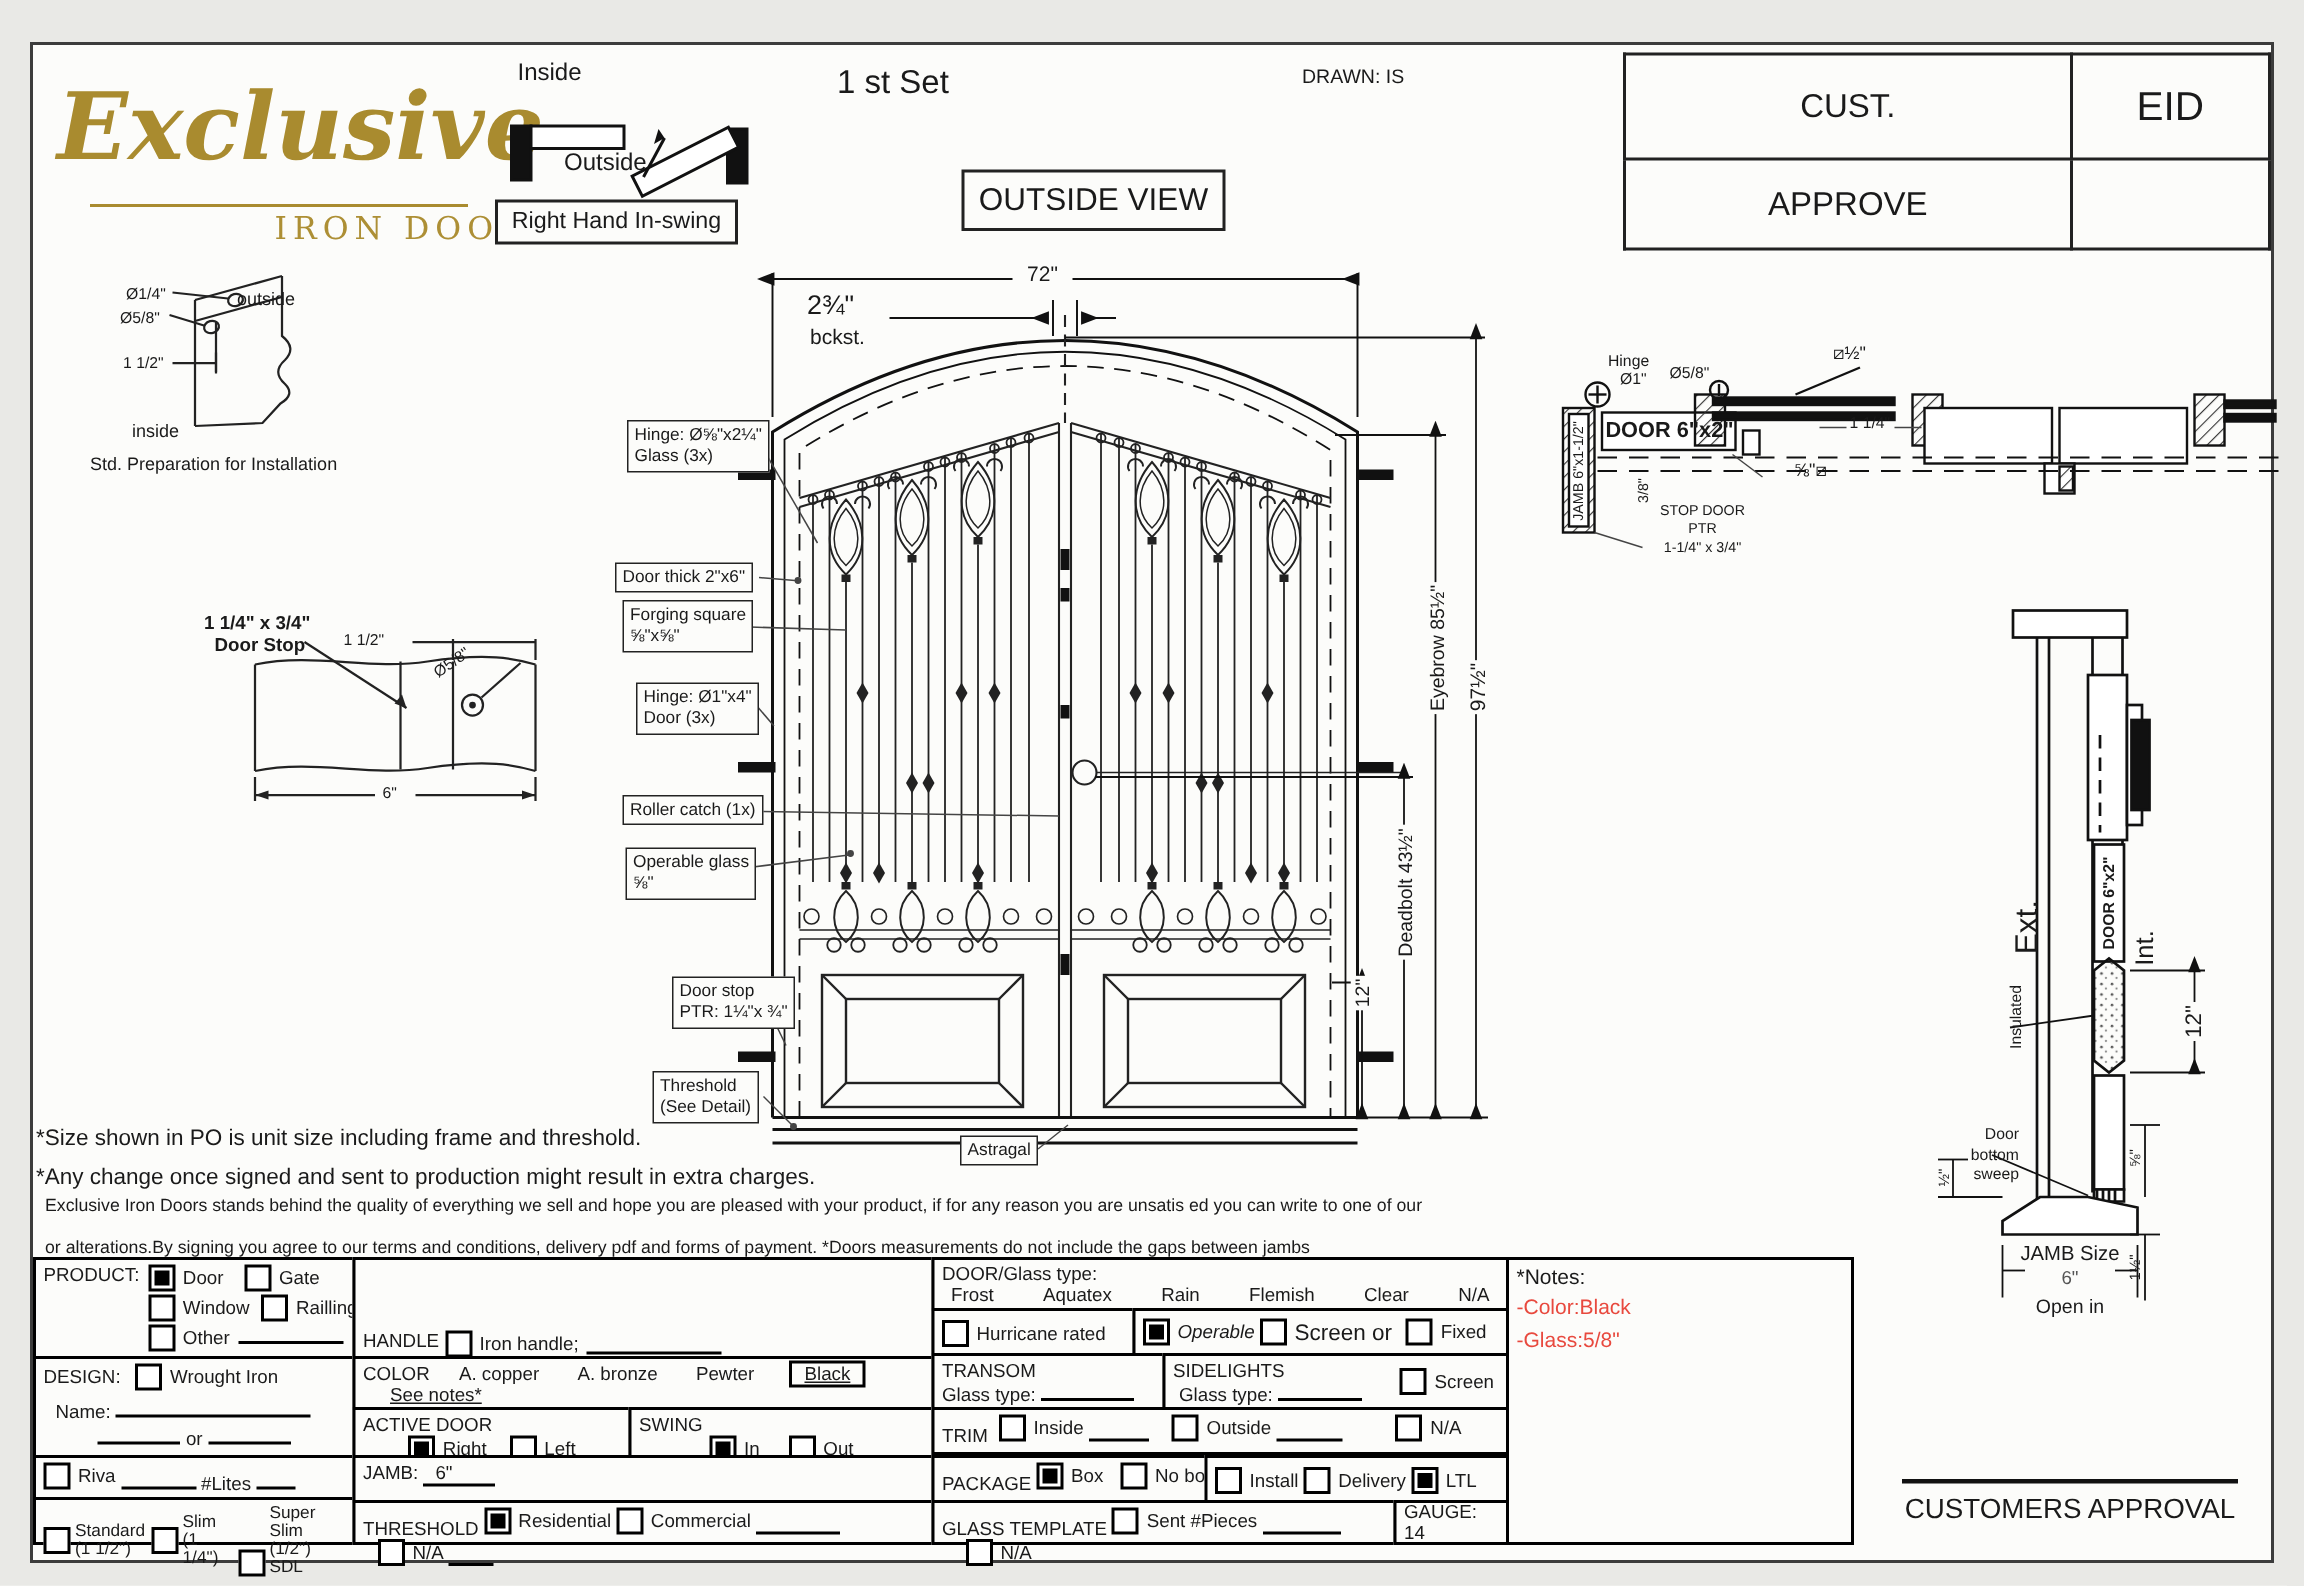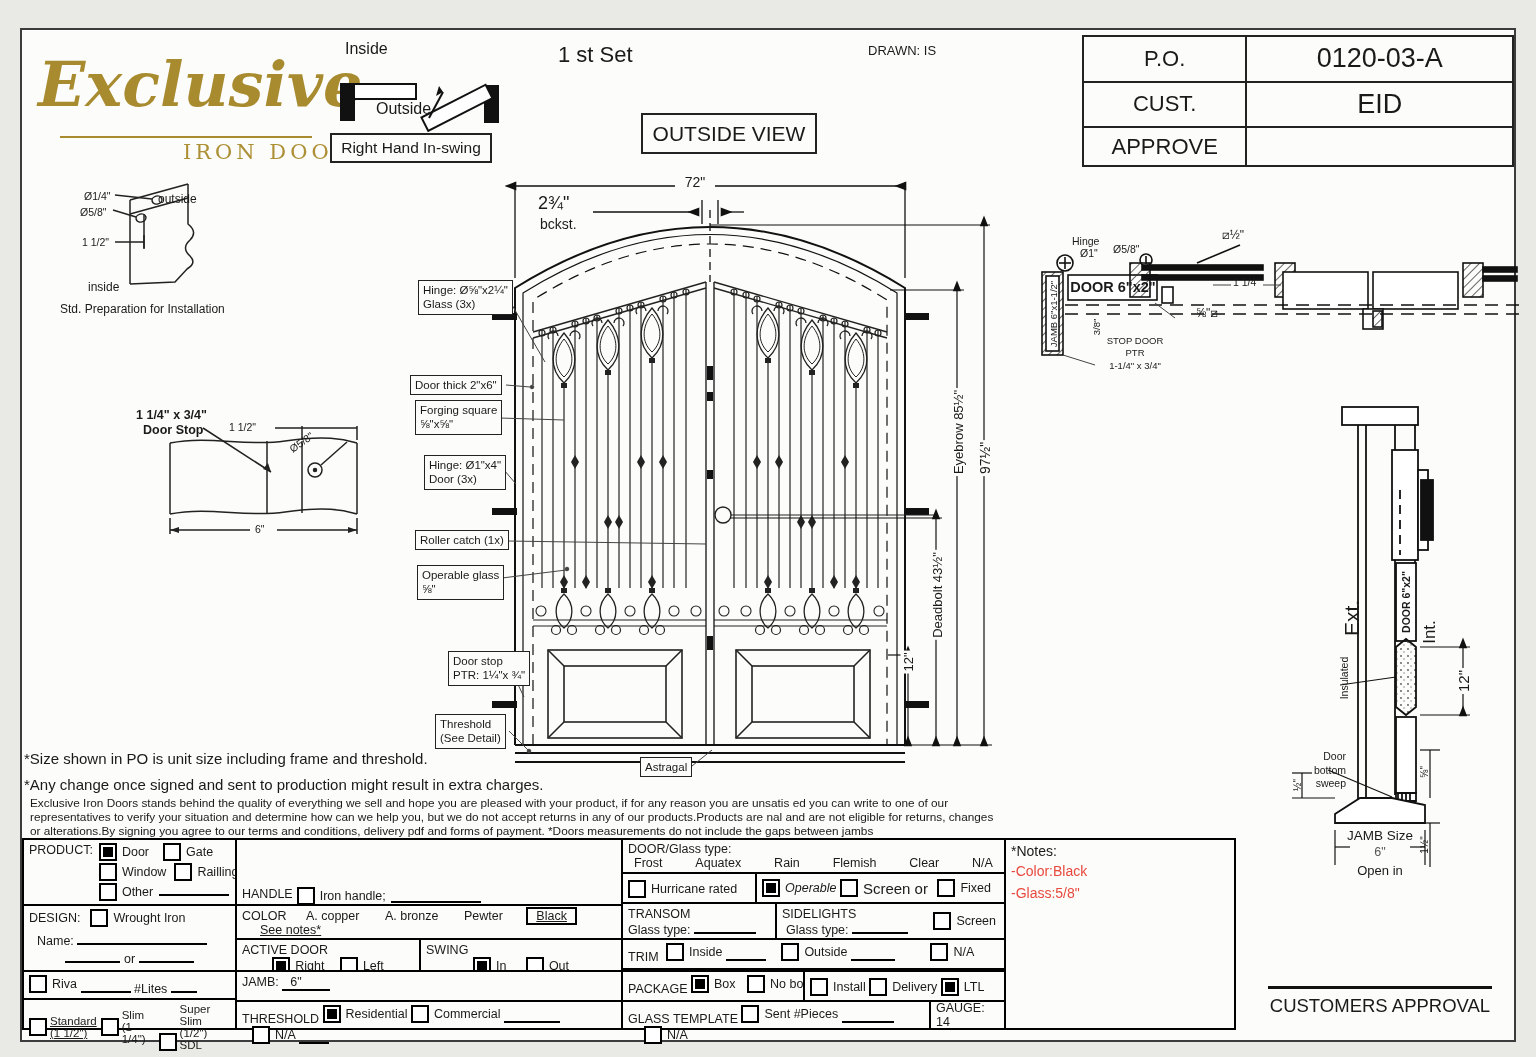--- a/index.html
+++ b/index.html
@@ -48,24 +48,20 @@
 <div class="abs" style="left:376px;top:100px;font-size:16px;">Outside</div>
 <div class="boxlabel" style="left:330px;top:133px;width:158px;height:26px;font-size:15.5px;">Right Hand In-swing</div>
 
 <div class="abs" style="left:558px;top:42px;font-size:22px;">1 st Set</div>
 <div class="boxlabel" style="left:641px;top:113px;width:172px;height:37px;font-size:21px;">OUTSIDE VIEW</div>
 <div class="abs" style="left:868px;top:43px;font-size:13px;">DRAWN: IS</div>
 
 <div class="abs" style="left:1082px;top:35px;width:432px;height:132px;">
   <table class="po">
     <tbody>
-        <tr>
-      <td style="width:38%;font-size:22px;">P.O.</td>
-      <td style="font-size:27px;">0120-03-A</td>
-    </tr>
     <tr>
       <td style="font-size:22px;">CUST.</td>
       <td style="font-size:27px;">EID</td>
     </tr>
     <tr>
       <td style="font-size:22px;">APPROVE</td>
       <td></td>
     </tr>
   </tbody>
     </table>
@@ -502,21 +498,21 @@
 <div class="rot" style="left:1424px;top:772px;font-size:10px;background:none;">⅝"</div>
 <div class="rot" style="left:1424px;top:845px;font-size:10px;background:none;">1½"</div>
 <div class="abs ctr" style="left:1330px;top:828px;width:100px;font-size:13.5px;">JAMB Size</div>
 <div class="abs ctr" style="left:1330px;top:845px;width:100px;font-size:12.5px;color:#555;">6"</div>
 <div class="abs ctr" style="left:1330px;top:863px;width:100px;font-size:13px;">Open in</div>
 
 <div class="abs" style="left:24px;top:750px;font-size:15px;">*Size shown in PO is unit size including frame and threshold.</div>
 <div class="abs" style="left:24px;top:776px;font-size:15px;">*Any change once signed and sent to production might result in extra charges.</div>
 <div class="abs" style="left:30px;top:796px;font-size:11.8px;line-height:1.2;">
   <span>Exclusive Iron Doors stands behind the quality of everything we sell and hope you are pleased with your product, if for any reason you are unsatis ed you can write to one of our</span><br>
-  <span>representatives to verify your situation and determine how can we help you, but we do not accept returns in any of our products.Products are  nal and are not eligible for returns, changes</span><br>
+  <br>
   <span>or alterations.By signing you agree to our terms and conditions, delivery pdf and forms of payment. *Doors measurements do not include the gaps between jambs</span>
 </div>
 
 <div class="cell" style="left:22px;top:838px;width:215px;height:68px;">
   <div style="display:flex;gap:6px;">
     <span class="frm-lbl">PRODUCT:</span>
     <div>
       <div style="display:flex;gap:14px;">
         <span class="item">
             <span class="cb on"></span>
@@ -567,21 +563,21 @@
   <span class="item">
       <span class="cb"></span>
       <span>Riva</span>
     </span>
   <span class="blank" style="width:50px;"></span>
   <span>#Lites</span>
   <span class="blank" style="width:26px;"></span>
 </div>
 <div class="cell" style="left:22px;top:998px;width:215px;height:32px;font-size:11.5px;">
   <div style="display:flex;gap:4px;">
-    <span class="item" style="gap:3px;text-decoration:underline;">
+    <span class="item" style="gap:3px;">
         <span class="cb"></span>
         <span><span>Standard</span><br><span>(1 1/2")</span></span>
       </span>
     <span class="item" style="gap:3px;">
         <span class="cb"></span>
         <span><span>Slim</span><br><span>(1 1/4")</span></span>
       </span>
     <span class="item" style="gap:3px;align-items:flex-end;">
         <span class="cb"></span>
         <span><span>Super Slim</span><br><span>(1/2") SDL</span></span>

